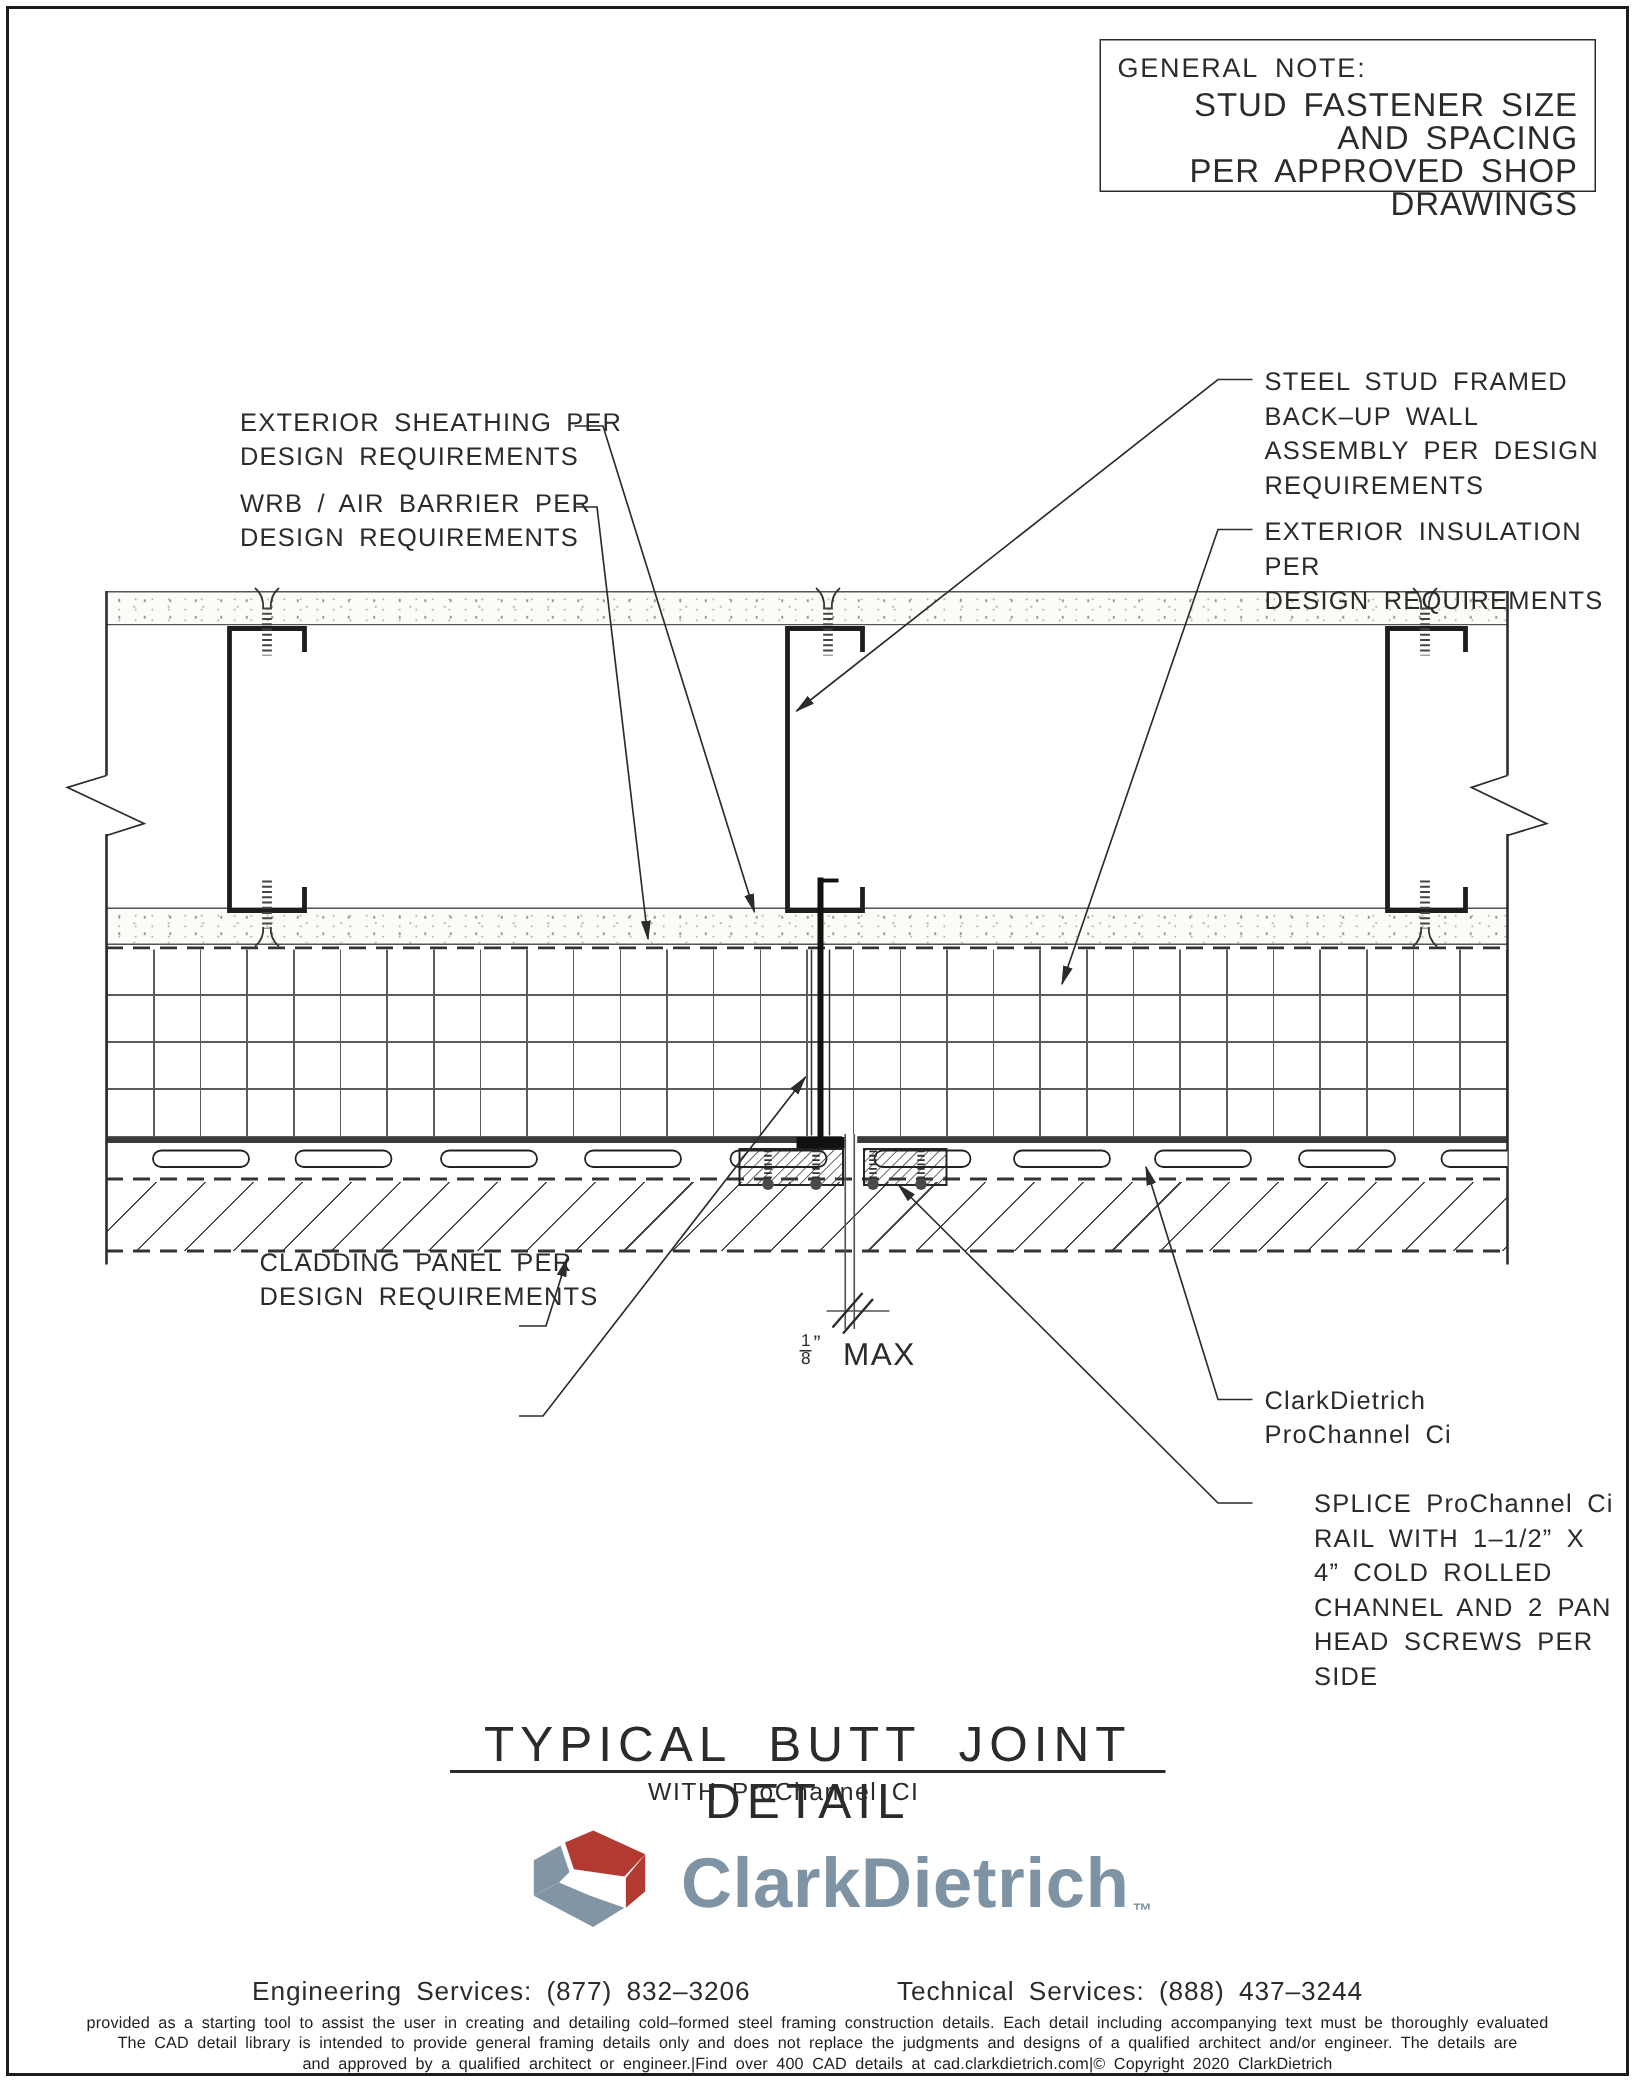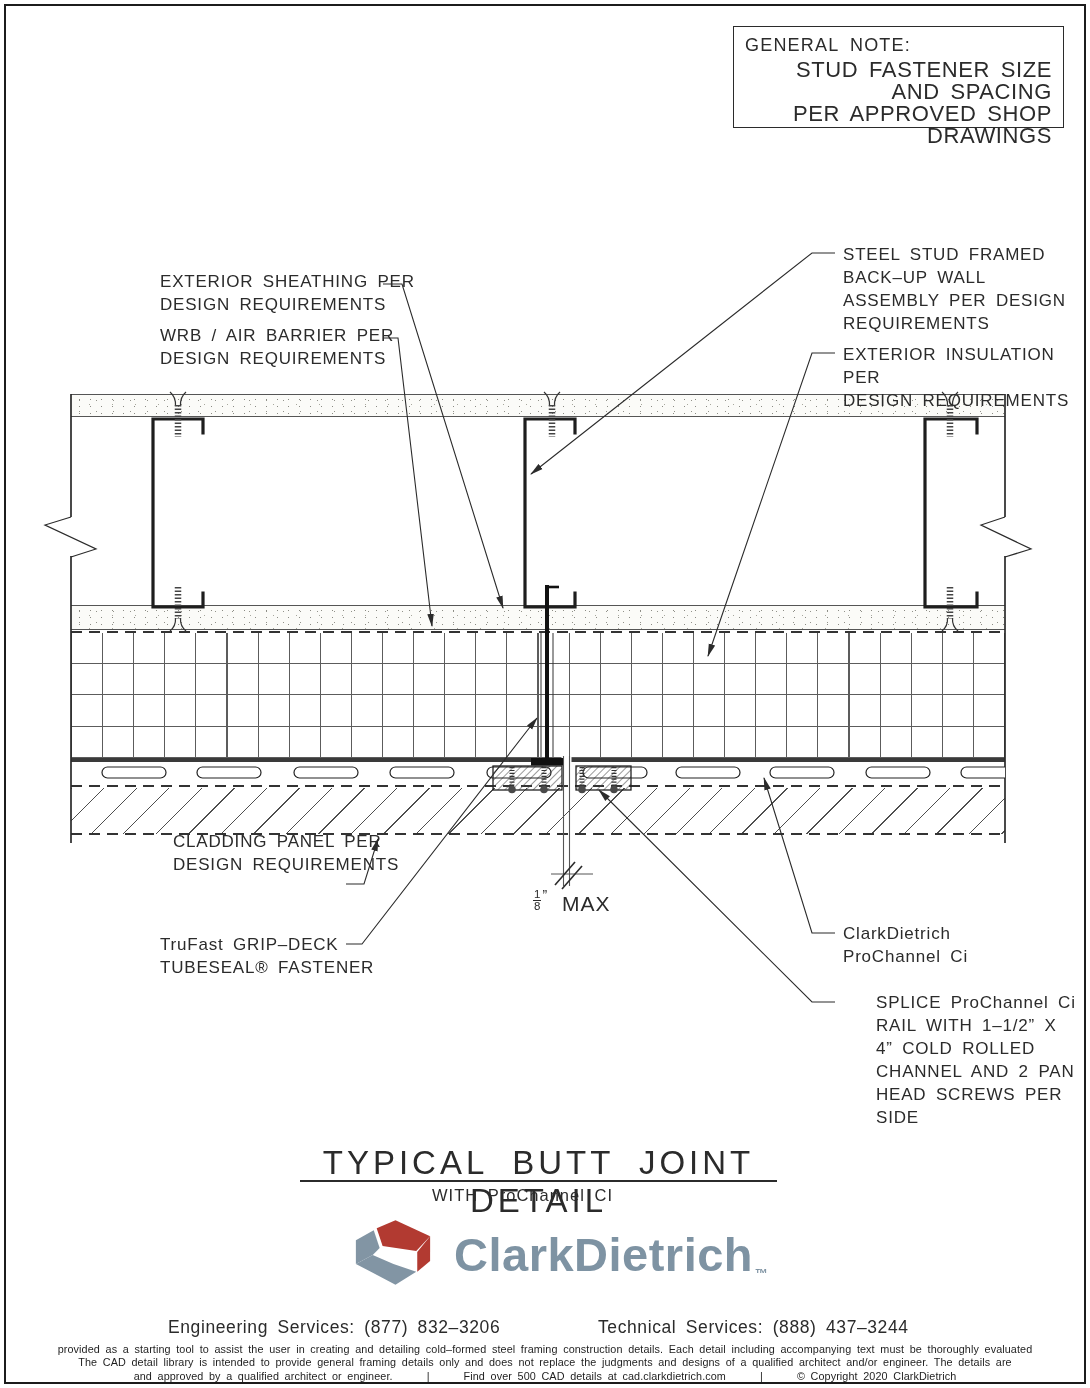--- a/index.html
+++ b/index.html
@@ -42,21 +42,21 @@
               letter-spacing:4px;word-spacing:12px;z-index:6;}
   .title-underline{left:300px;top:1180px;width:477px;height:2px;background:#2b2b2b;z-index:6;}
   .title-sub{left:284px;top:1186px;width:477px;text-align:center;font-size:16.5px;
              letter-spacing:1px;word-spacing:4px;z-index:6;}
   .brandrow{left:346px;top:1218px;display:flex;align-items:center;z-index:6;}
   .wordmark{font-size:47px;font-weight:bold;color:#7e93a3;letter-spacing:.5px;margin-left:14px;}
   .tm{font-size:13px;color:#7e93a3;align-self:flex-end;margin-bottom:9px;margin-left:2px;font-weight:bold;}
   .phone{font-size:17.5px;letter-spacing:.6px;word-spacing:4px;z-index:6;}
   .fineprint{left:32px;top:1343px;width:1026px;font-size:10.8px;line-height:13px;
              letter-spacing:.1px;word-spacing:2.5px;text-align:center;color:#1e1e1e;z-index:6;}
-  .fineprint .sep-row{display:flex;justify-content:center;gap:34px;margin-top:1px;}
+  .fineprint .sep-row{display:flex;justify-content:center;margin-top:1px;}
 </style>
 </head>
 <body>
 
 <div id="page">
   <div id="border"></div>
 
   <div class="band stipple" style="top:394px;height:23px;"></div>
   <div class="band" style="top:417px;height:188px;background:#fff;"></div>
   <div class="band stipple" style="top:605px;height:25px;"></div>
@@ -194,22 +194,20 @@
   <div class="abs cad" style="left:160px;top:324px;">WRB / AIR BARRIER PER
 DESIGN REQUIREMENTS</div>
   <div class="abs cad" style="left:843px;top:243px;">STEEL STUD FRAMED
 BACK–UP WALL
 ASSEMBLY PER DESIGN
 REQUIREMENTS</div>
   <div class="abs cad" style="left:843px;top:343px;">EXTERIOR INSULATION PER
 DESIGN REQUIREMENTS</div>
   <div class="abs cad" style="left:160px;top:830px;margin-left:13px;">CLADDING PANEL PER
 DESIGN REQUIREMENTS</div>
-  <div class="abs cad" style="left:160px;top:933px;">TruFast GRIP–DECK
-TUBESEAL® FASTENER</div>
   <div class="abs cad" style="left:843px;top:922px;">ClarkDietrich
 ProChannel Ci</div>
   <div class="abs cad" style="left:876px;top:991px;">SPLICE ProChannel Ci
 RAIL WITH 1–1/2” X
 4” COLD ROLLED
 CHANNEL AND 2 PAN
 HEAD SCREWS PER
 SIDE</div>
 
   <div class="abs dim">
@@ -238,18 +236,18 @@
 
   <div class="abs phone" style="left:168px;top:1317px;">Engineering Services: (877) 832–3206</div>
   <div class="abs phone" style="left:598px;top:1317px;">Technical Services: (888) 437–3244</div>
 
   <div class="abs fineprint">
     <div>provided as a starting tool to assist the user in creating and detailing cold–formed steel framing construction details. Each detail including accompanying text must be thoroughly evaluated</div>
     <div>The CAD detail library is intended to provide general framing details only and does not replace the judgments and designs of a qualified architect and/or engineer. The details are</div>
     <div class="sep-row">
       <span>and approved by a qualified architect or engineer.</span>
       <span>|</span>
-      <span>Find over 500 CAD details at cad.clarkdietrich.com</span>
+      <span>Find over 400 CAD details at cad.clarkdietrich.com</span>
       <span>|</span>
       <span>© Copyright 2020 ClarkDietrich</span>
     </div>
   </div>
 </div>
 
 </body></html>

